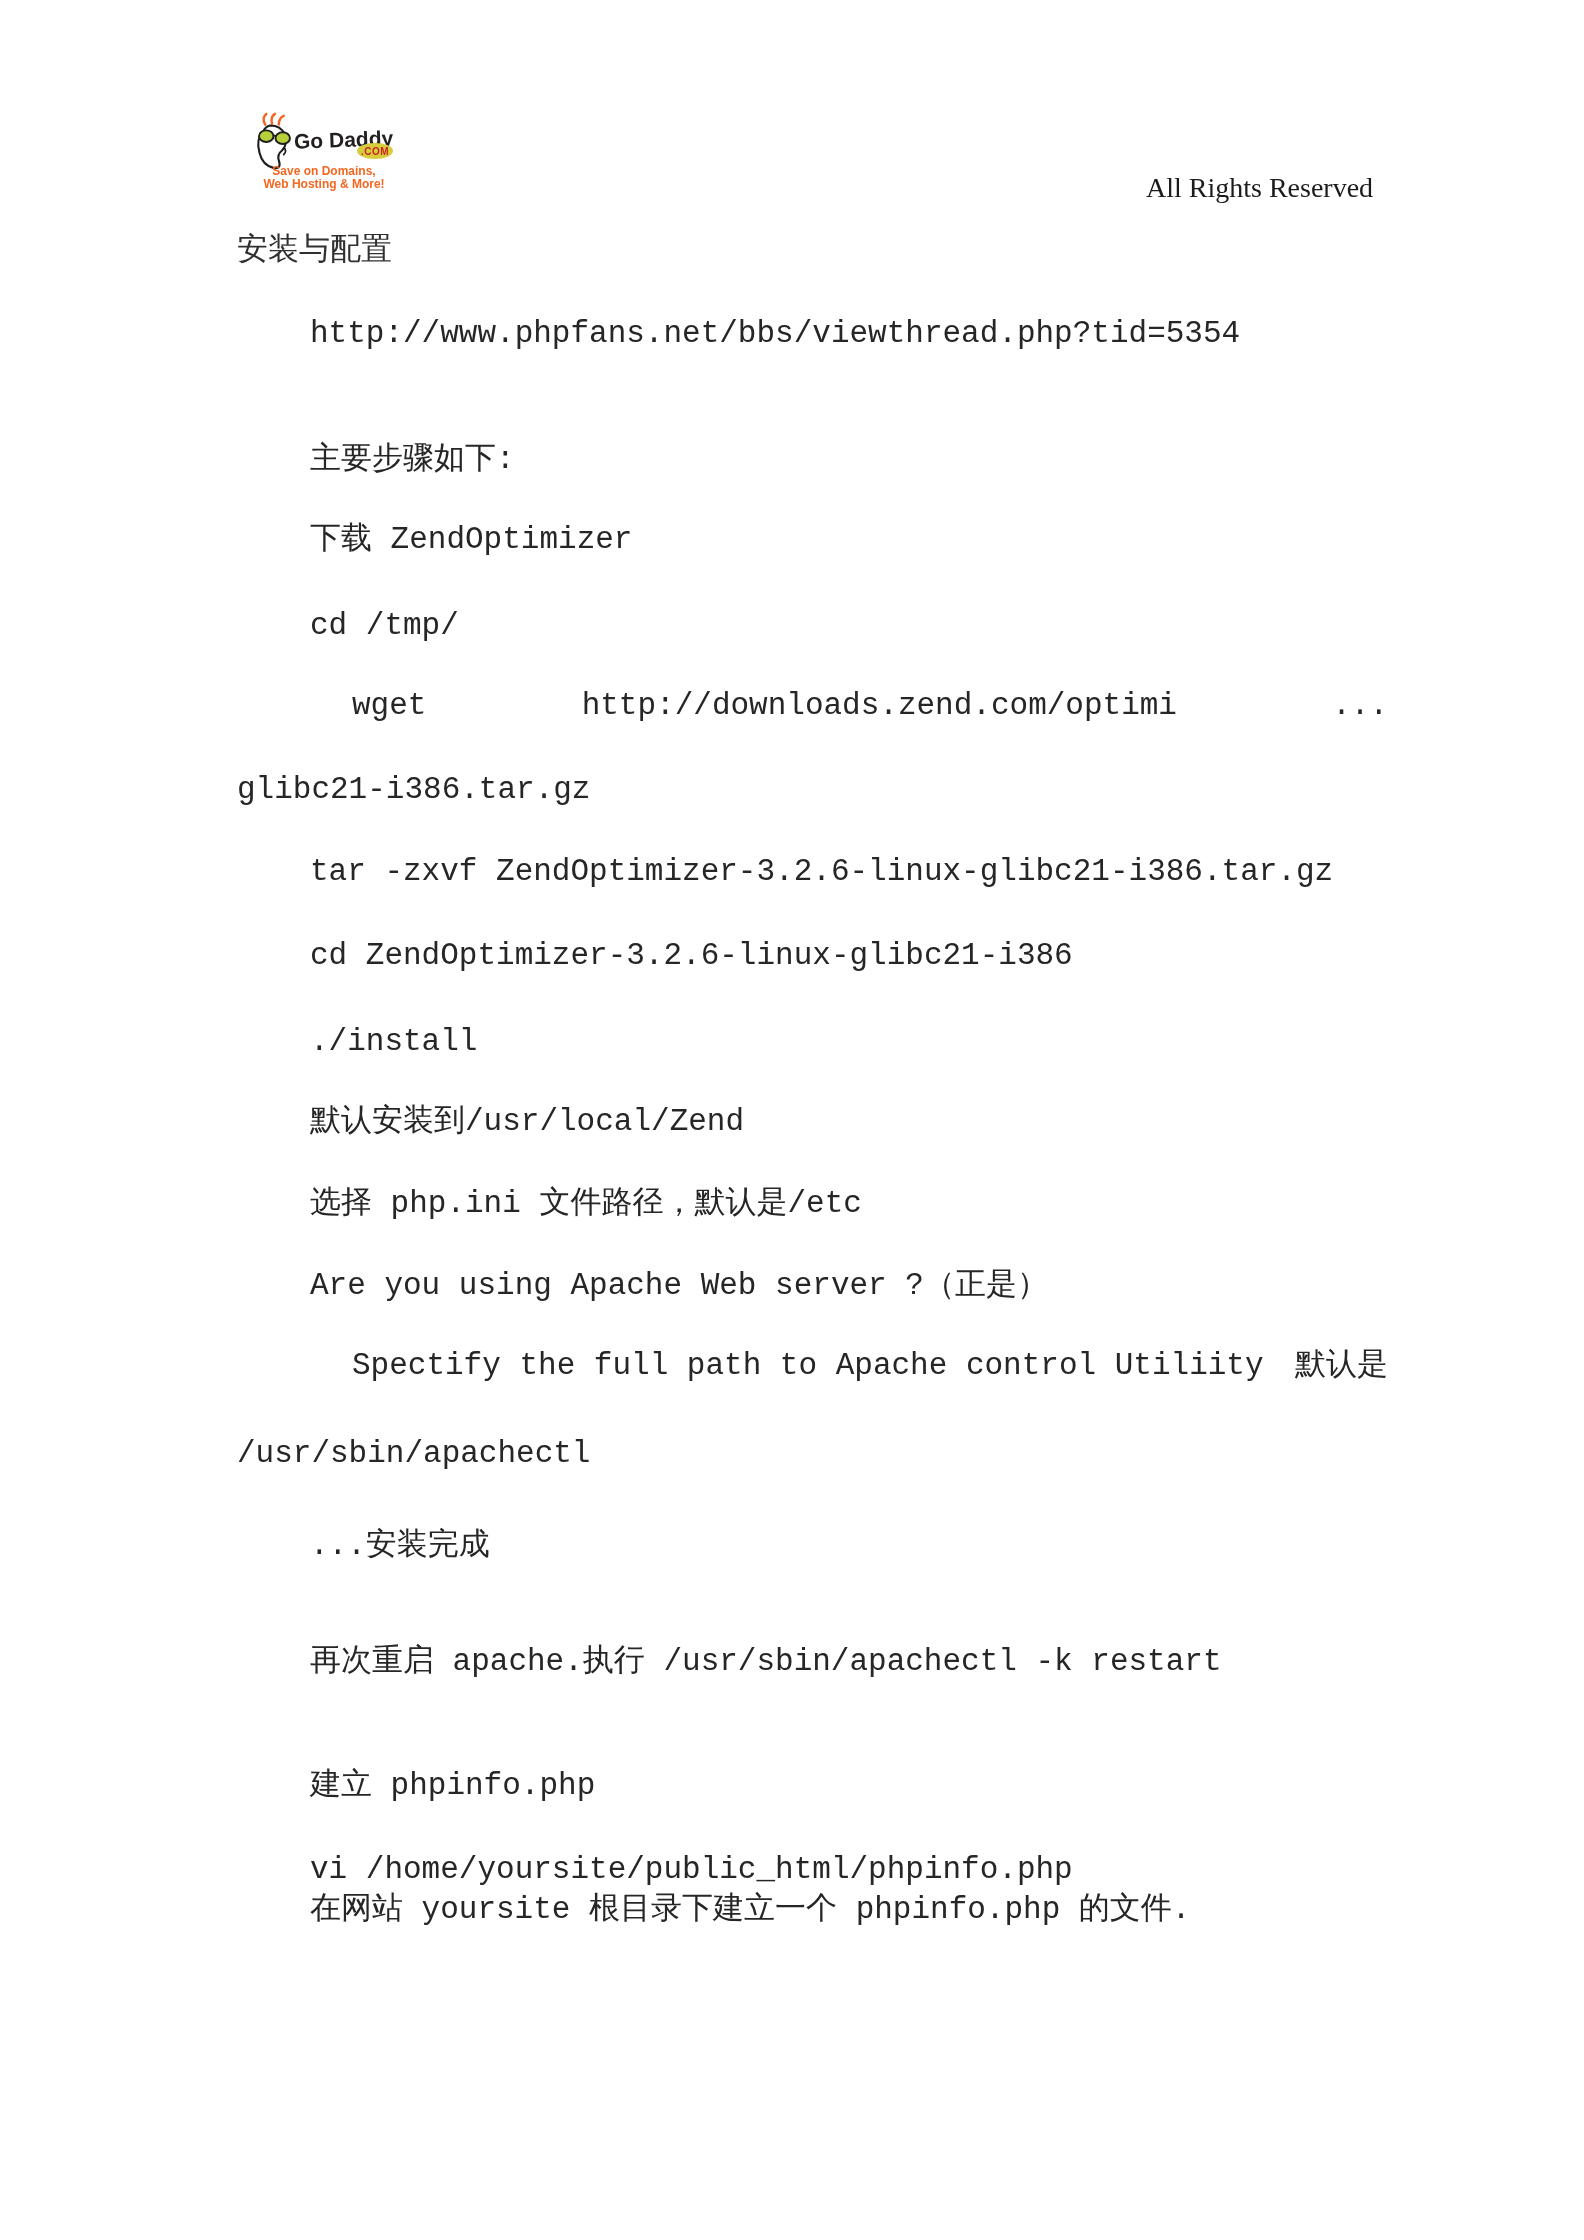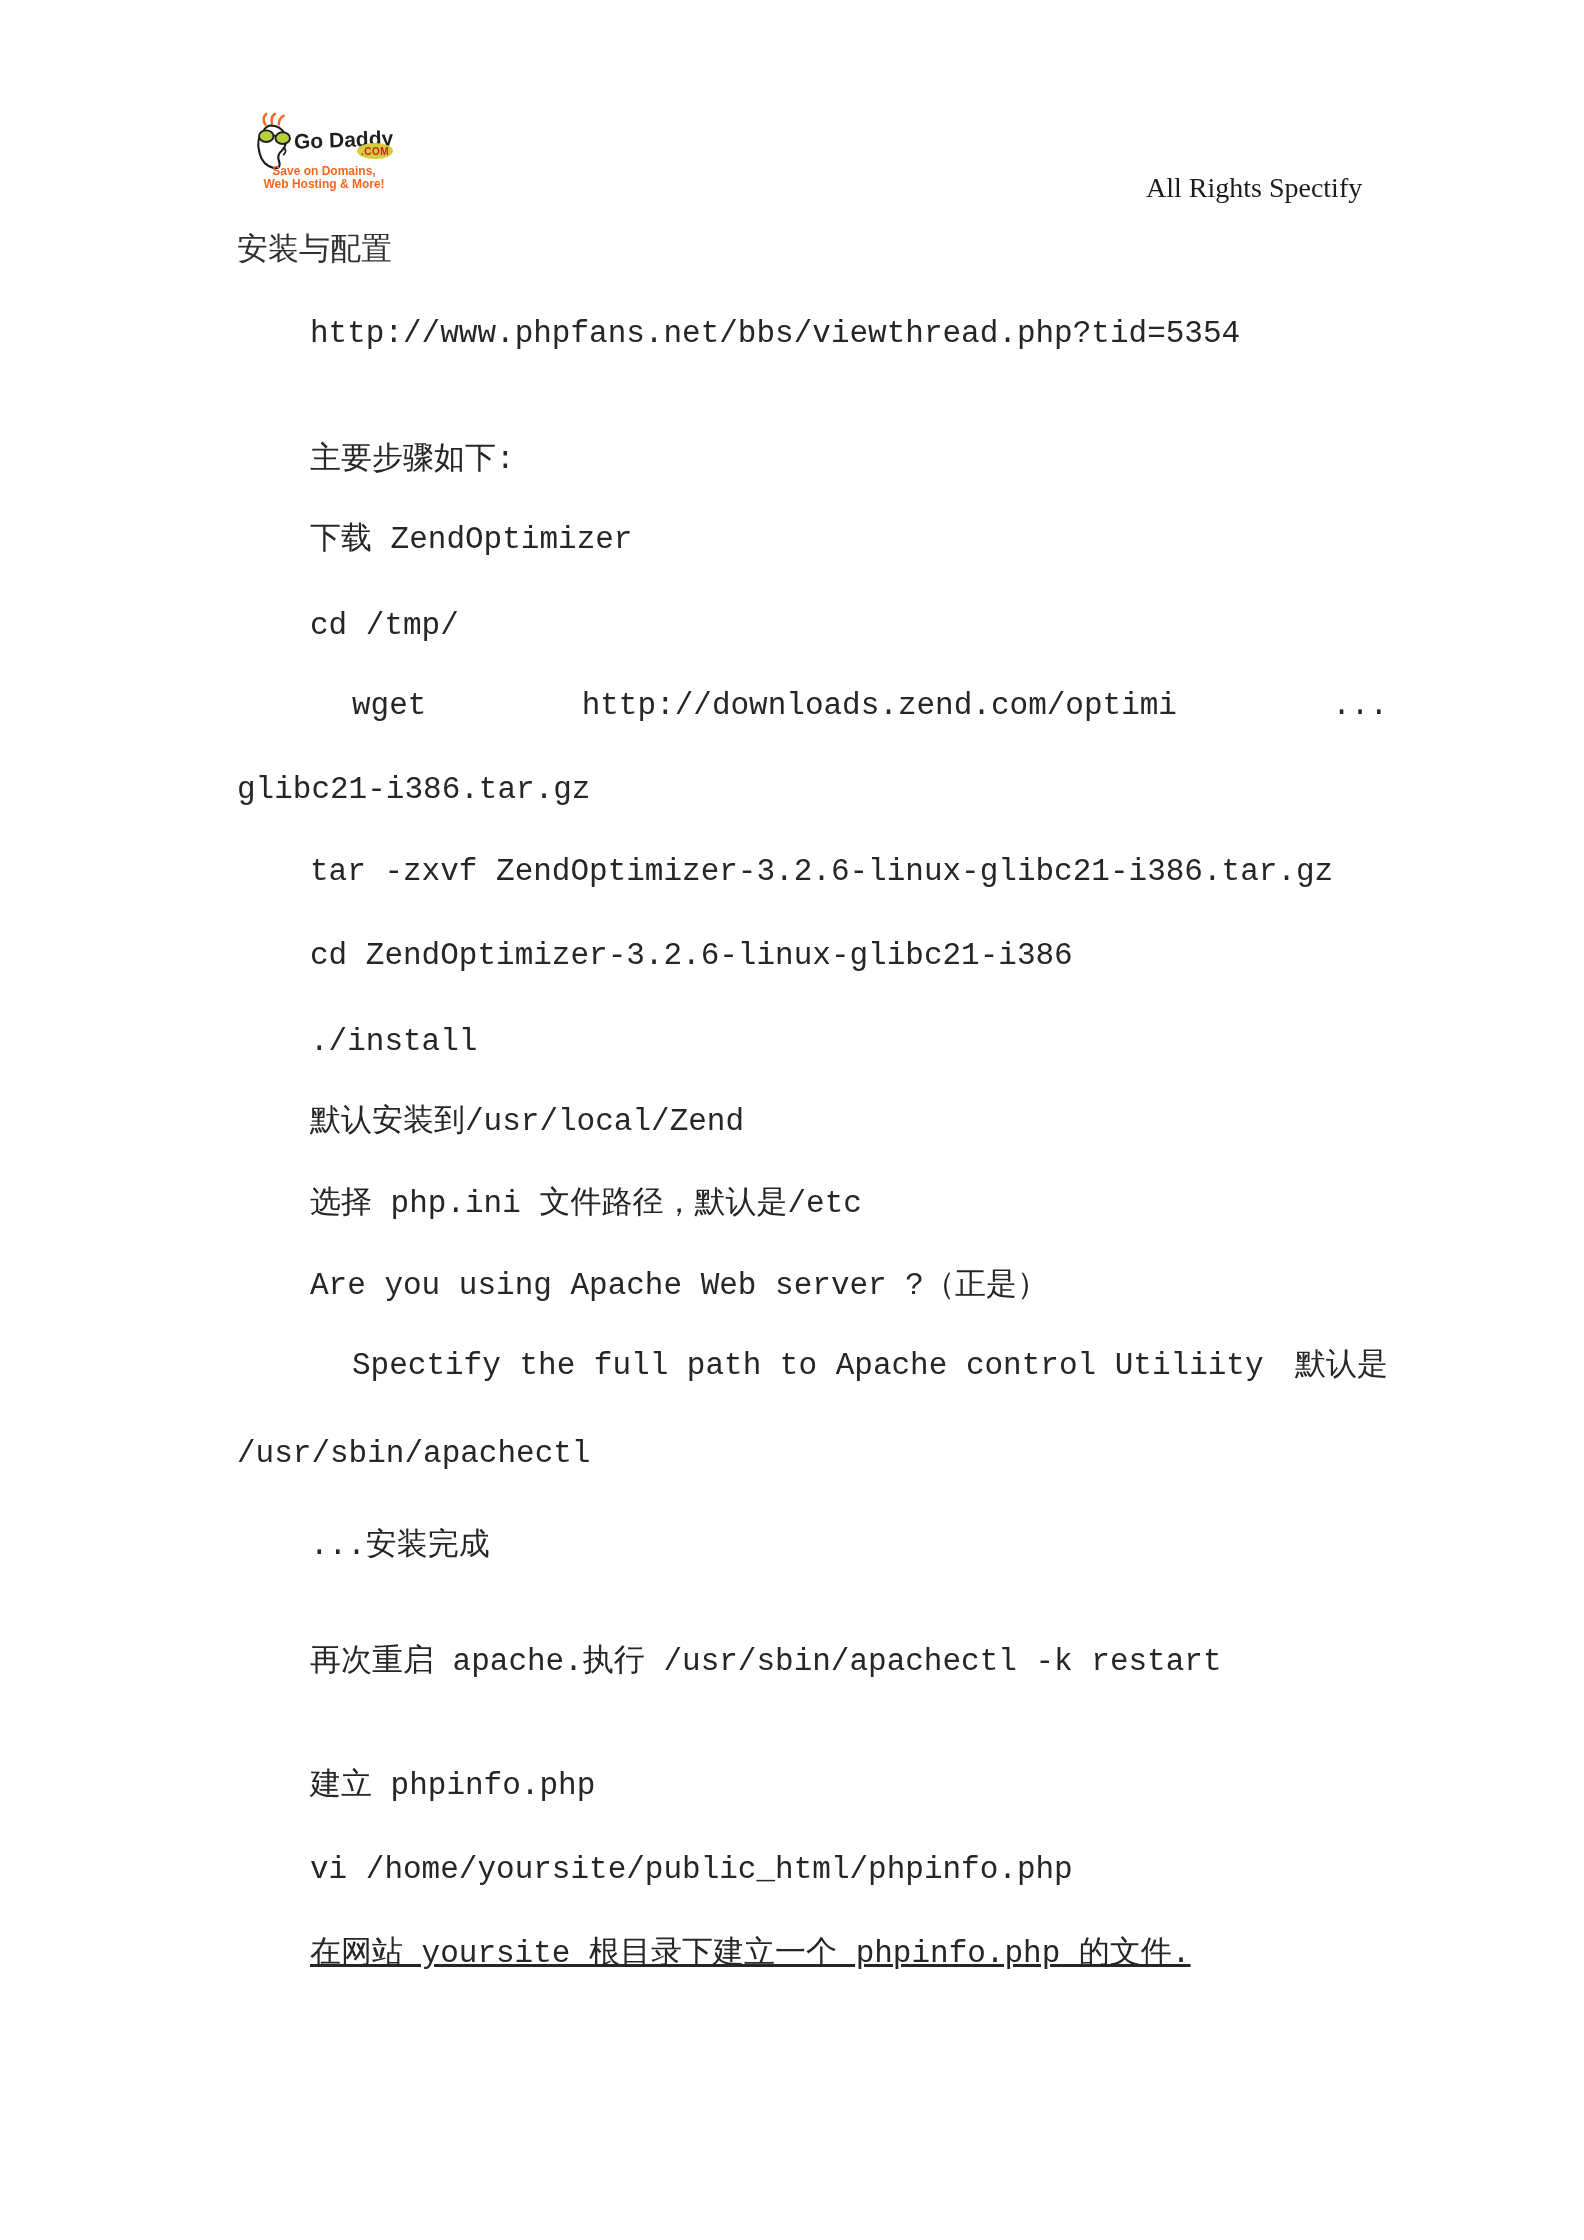--- a/index.html
+++ b/index.html
@@ -112,21 +112,21 @@
   .l10{top:1024px;}
   .l11{top:1104px;}
   .l12{top:1186px;}
   .l13{top:1268px;}
   .l14{top:1348px;}
   .l15{top:1436px;}
   .l16{top:1528px;}
   .l17{top:1644px;}
   .l18{top:1768px;}
   .l19{top:1852px;}
-  .l20{top:1936px;text-decoration:underline;}
+  .l20{top:1892px;}
 </style>
 </head>
 <body>
 
 <div class="page">
 
   <div class="logo">
     <svg class="logo-head" viewBox="0 0 46 62" xmlns="http://www.w3.org/2000/svg">
       <path d="M14 13 Q10 6 15 2" fill="none" stroke="#f26822" stroke-width="2.6" stroke-linecap="round"></path>
       <path d="M21 12 Q19 5 24 2" fill="none" stroke="#f26822" stroke-width="2.6" stroke-linecap="round"></path>
@@ -138,21 +138,21 @@
       <path d="M33 37 q4 3 0 7" fill="none" stroke="#1e1e1e" stroke-width="1.8" stroke-linecap="round"></path>
     </svg>
     <div class="logo-brand">Go Daddy</div>
     <div class="logo-tld">.COM</div>
     <div class="logo-tagline">
       <div>Save on Domains,</div>
       <div>Web Hosting &amp; More!</div>
     </div>
   </div>
 
-  <div class="rights">All Rights Spectify</div>
+  <div class="rights">All Rights Reserved</div>
 
   <div class="doc-title">安装与配置</div>
 
   <div class="line l2">http://www.phpfans.net/bbs/viewthread.php?tid=5354</div>
 
   <div class="line l3">主要步骤如下:</div>
 
   <div class="line l4">下载 ZendOptimizer</div>
 
   <div class="line l5">cd /tmp/</div>

